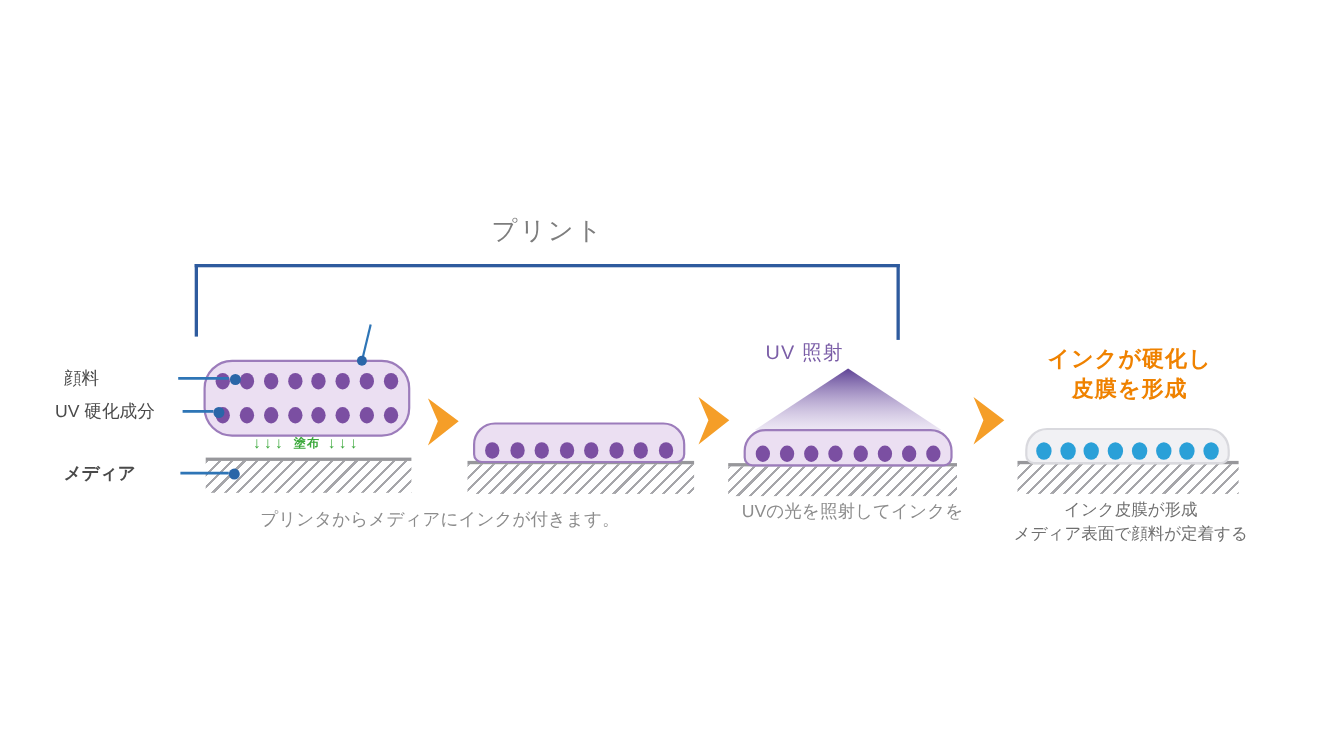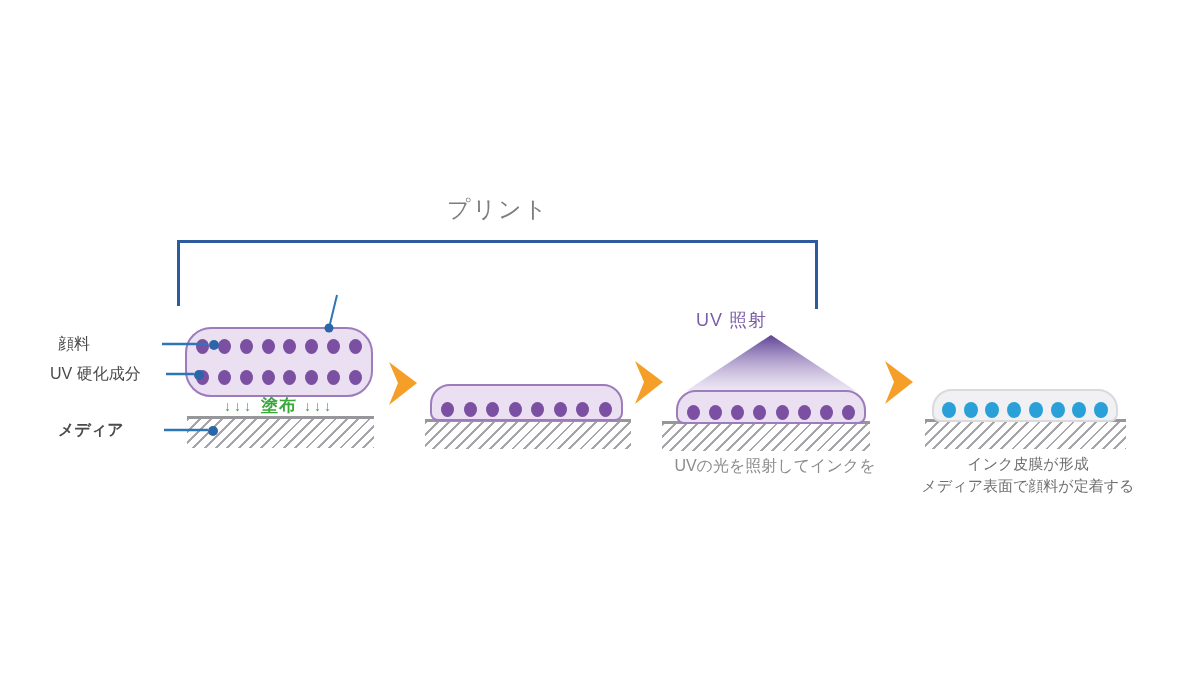--- a/index.html
+++ b/index.html
@@ -38,21 +38,21 @@
   
   .media{border-top:3px solid #97979b;background:repeating-linear-gradient(135deg,#a6a6aa 0 2px,rgba(0,0,0,0) 2px 8px);box-sizing:border-box;}
   .media1{left:187px;top:416px;width:187px;height:32px;}
   .media2{left:425px;top:419px;width:206px;height:30px;}
   .media3{left:662px;top:421px;width:208px;height:30px;}
   .media4{left:925px;top:419px;width:201px;height:30px;}
 
   
   .coating-row{left:190px;top:394px;width:178px;display:flex;justify-content:center;align-items:center;color:#3ba83b;font-weight:bold;}
   .coating-arrows{font-size:14px;letter-spacing:3px;}
-  .coating-label{font-size:17px;margin:0 7px;letter-spacing:1px;text-align:right;}
+  .coating-label{font-size:11px;margin:0 7px;letter-spacing:1px;text-align:right;}
 
   
   .caption{font-size:16px;color:#8c8c8c;text-align:center;line-height:1.45;}
   .caption1{left:233px;top:461px;width:334px;}
   .caption3{left:650px;top:454px;width:250px;}
   .caption4{left:910px;top:453px;width:236px;font-size:15px;color:#6f6f6f;}
 
   
   .uv-label{left:696px;top:308px;width:160px;text-align:left;font-size:18px;color:#7b5ea7;letter-spacing:1px;}
   
@@ -138,33 +138,38 @@
         <span class="dot"></span>
         <span class="dot"></span>
         <span class="dot"></span>
         <span class="dot"></span>
         <span class="dot"></span>
         <span class="dot"></span>
         <span class="dot"></span>
       </div>
   </div>
 
+  <div class="abs cured-heading">
+    <div>インクが硬化し</div>
+    <div>皮膜を形成</div>
+  </div>
   <div class="abs blob dome blob4">
     <div class="dotrow">
         <span class="dot"></span>
         <span class="dot"></span>
         <span class="dot"></span>
         <span class="dot"></span>
         <span class="dot"></span>
         <span class="dot"></span>
         <span class="dot"></span>
         <span class="dot"></span>
       </div>
   </div>
 
+  <div class="abs caption caption1">プリンタからメディアにインクが付きます。</div>
   <div class="abs caption caption3">
     <div>UVの光を照射してインクを</div>
   </div>
   <div class="abs caption caption4">
     <div>インク皮膜が形成</div>
     <div>メディア表面で顔料が定着する</div>
   </div>
 
   <svg class="abs" style="left:388px;top:362px;" width="32" height="44">
     <path d="M1,0 L29,21 L1,43 L10,21 Z" fill="#f59e28"></path>

